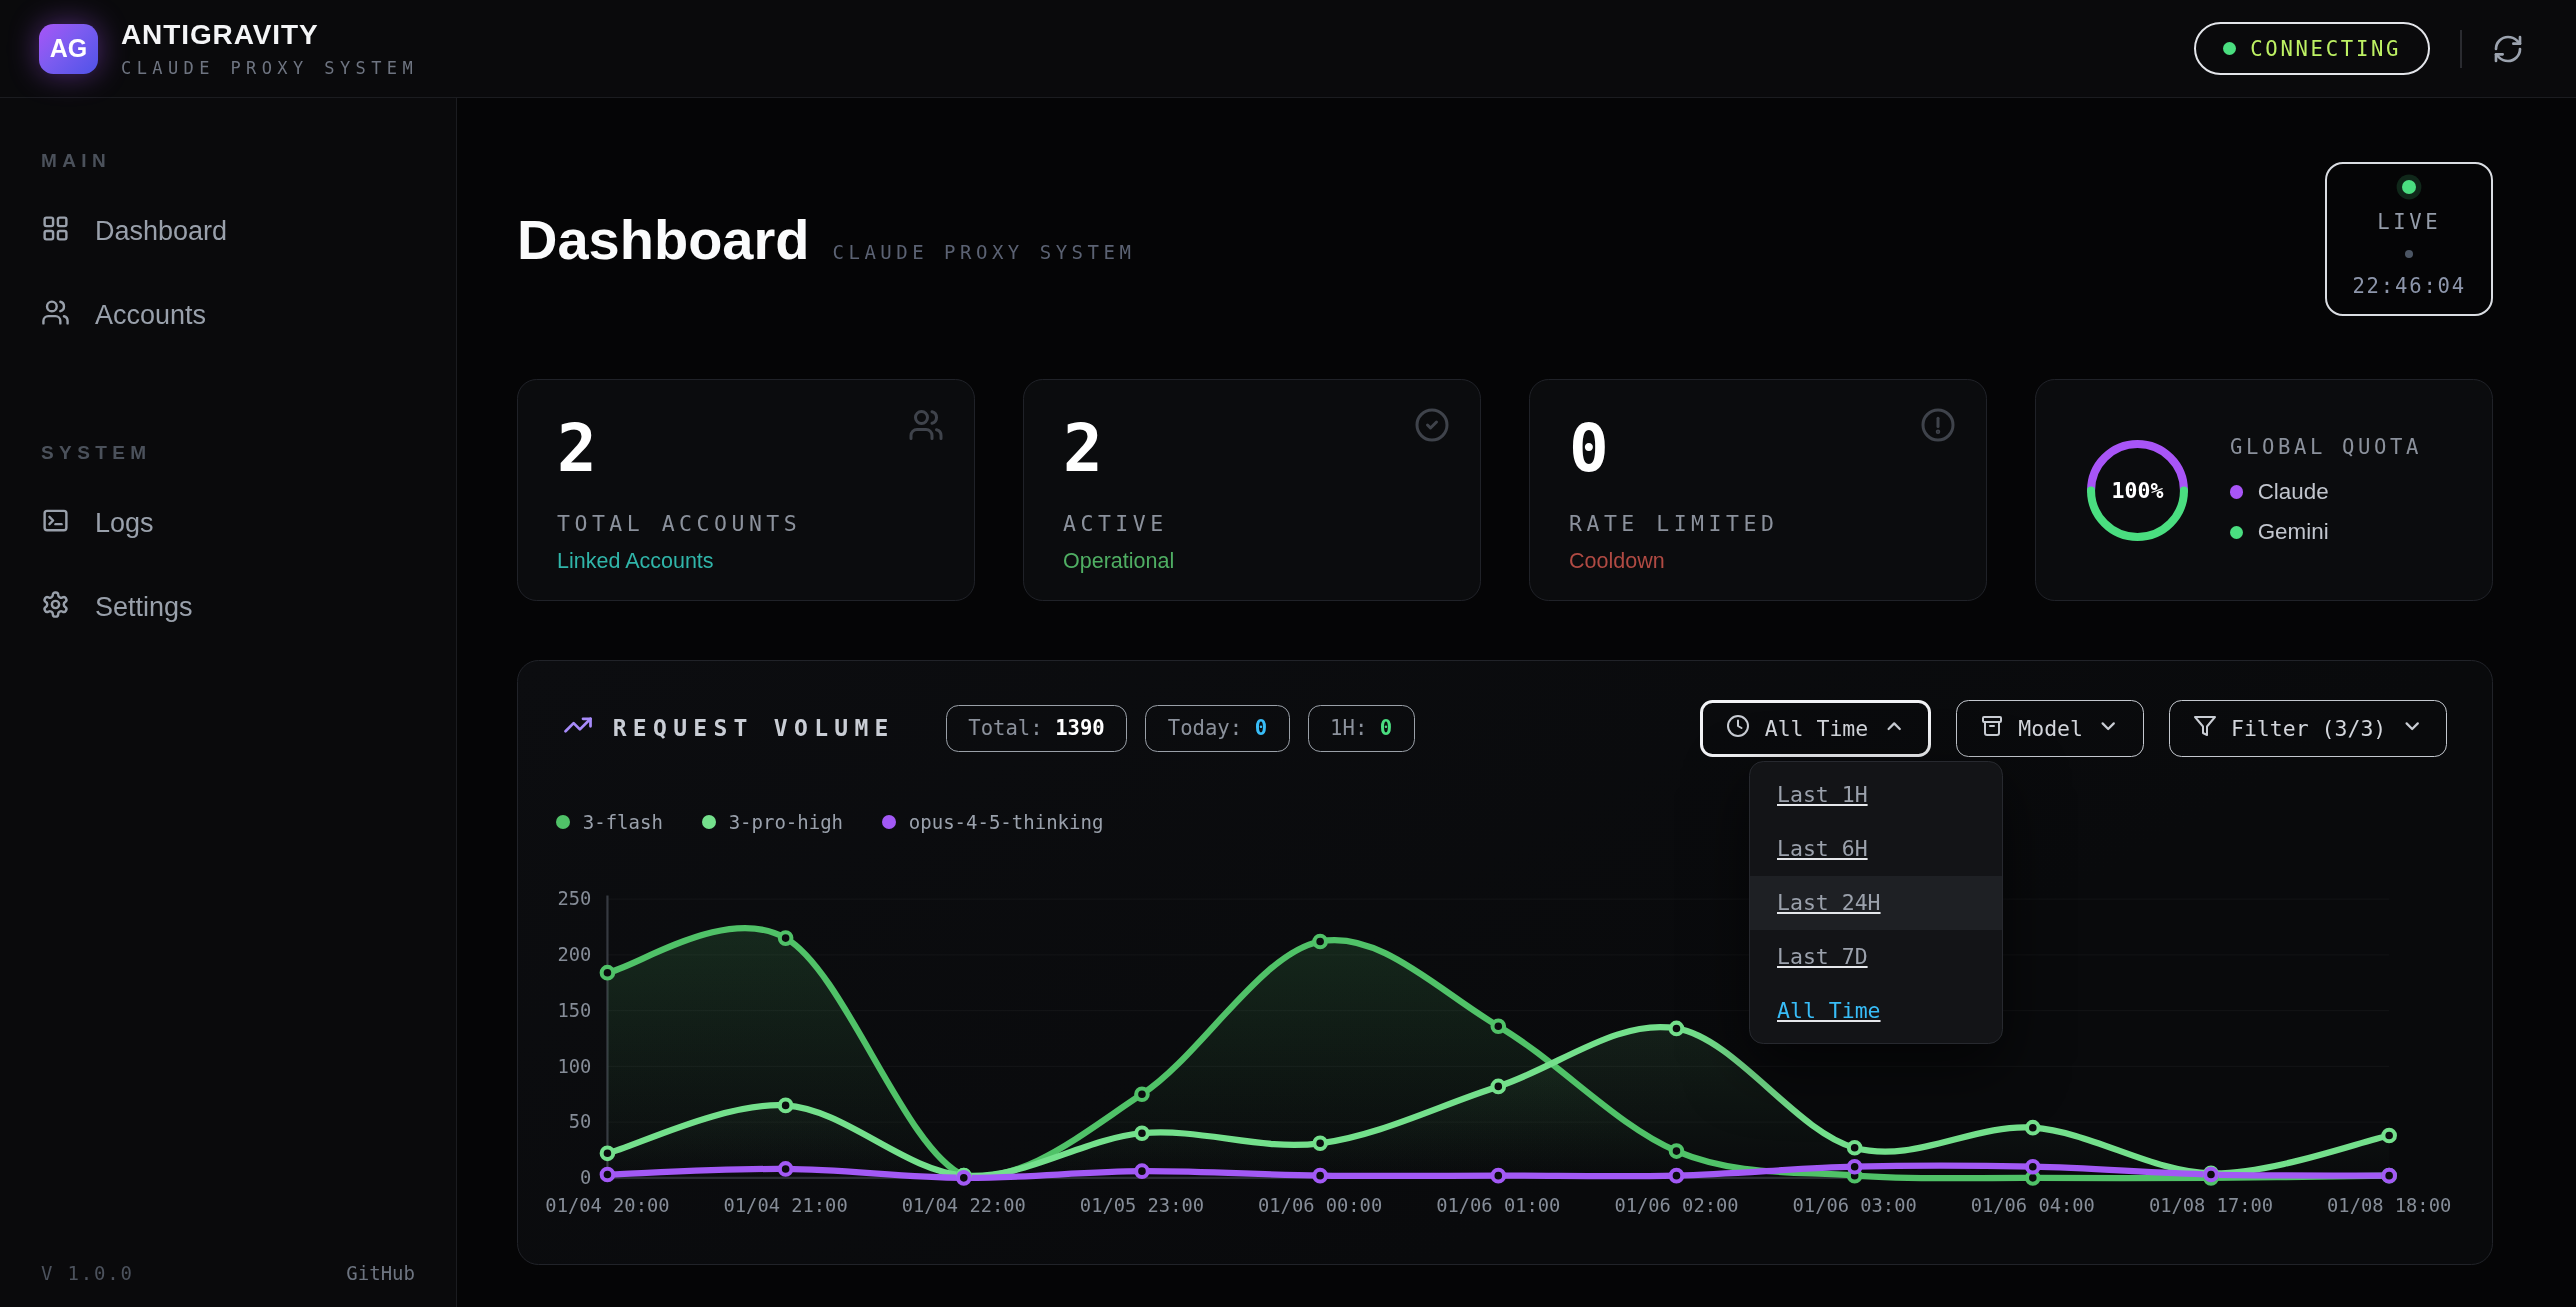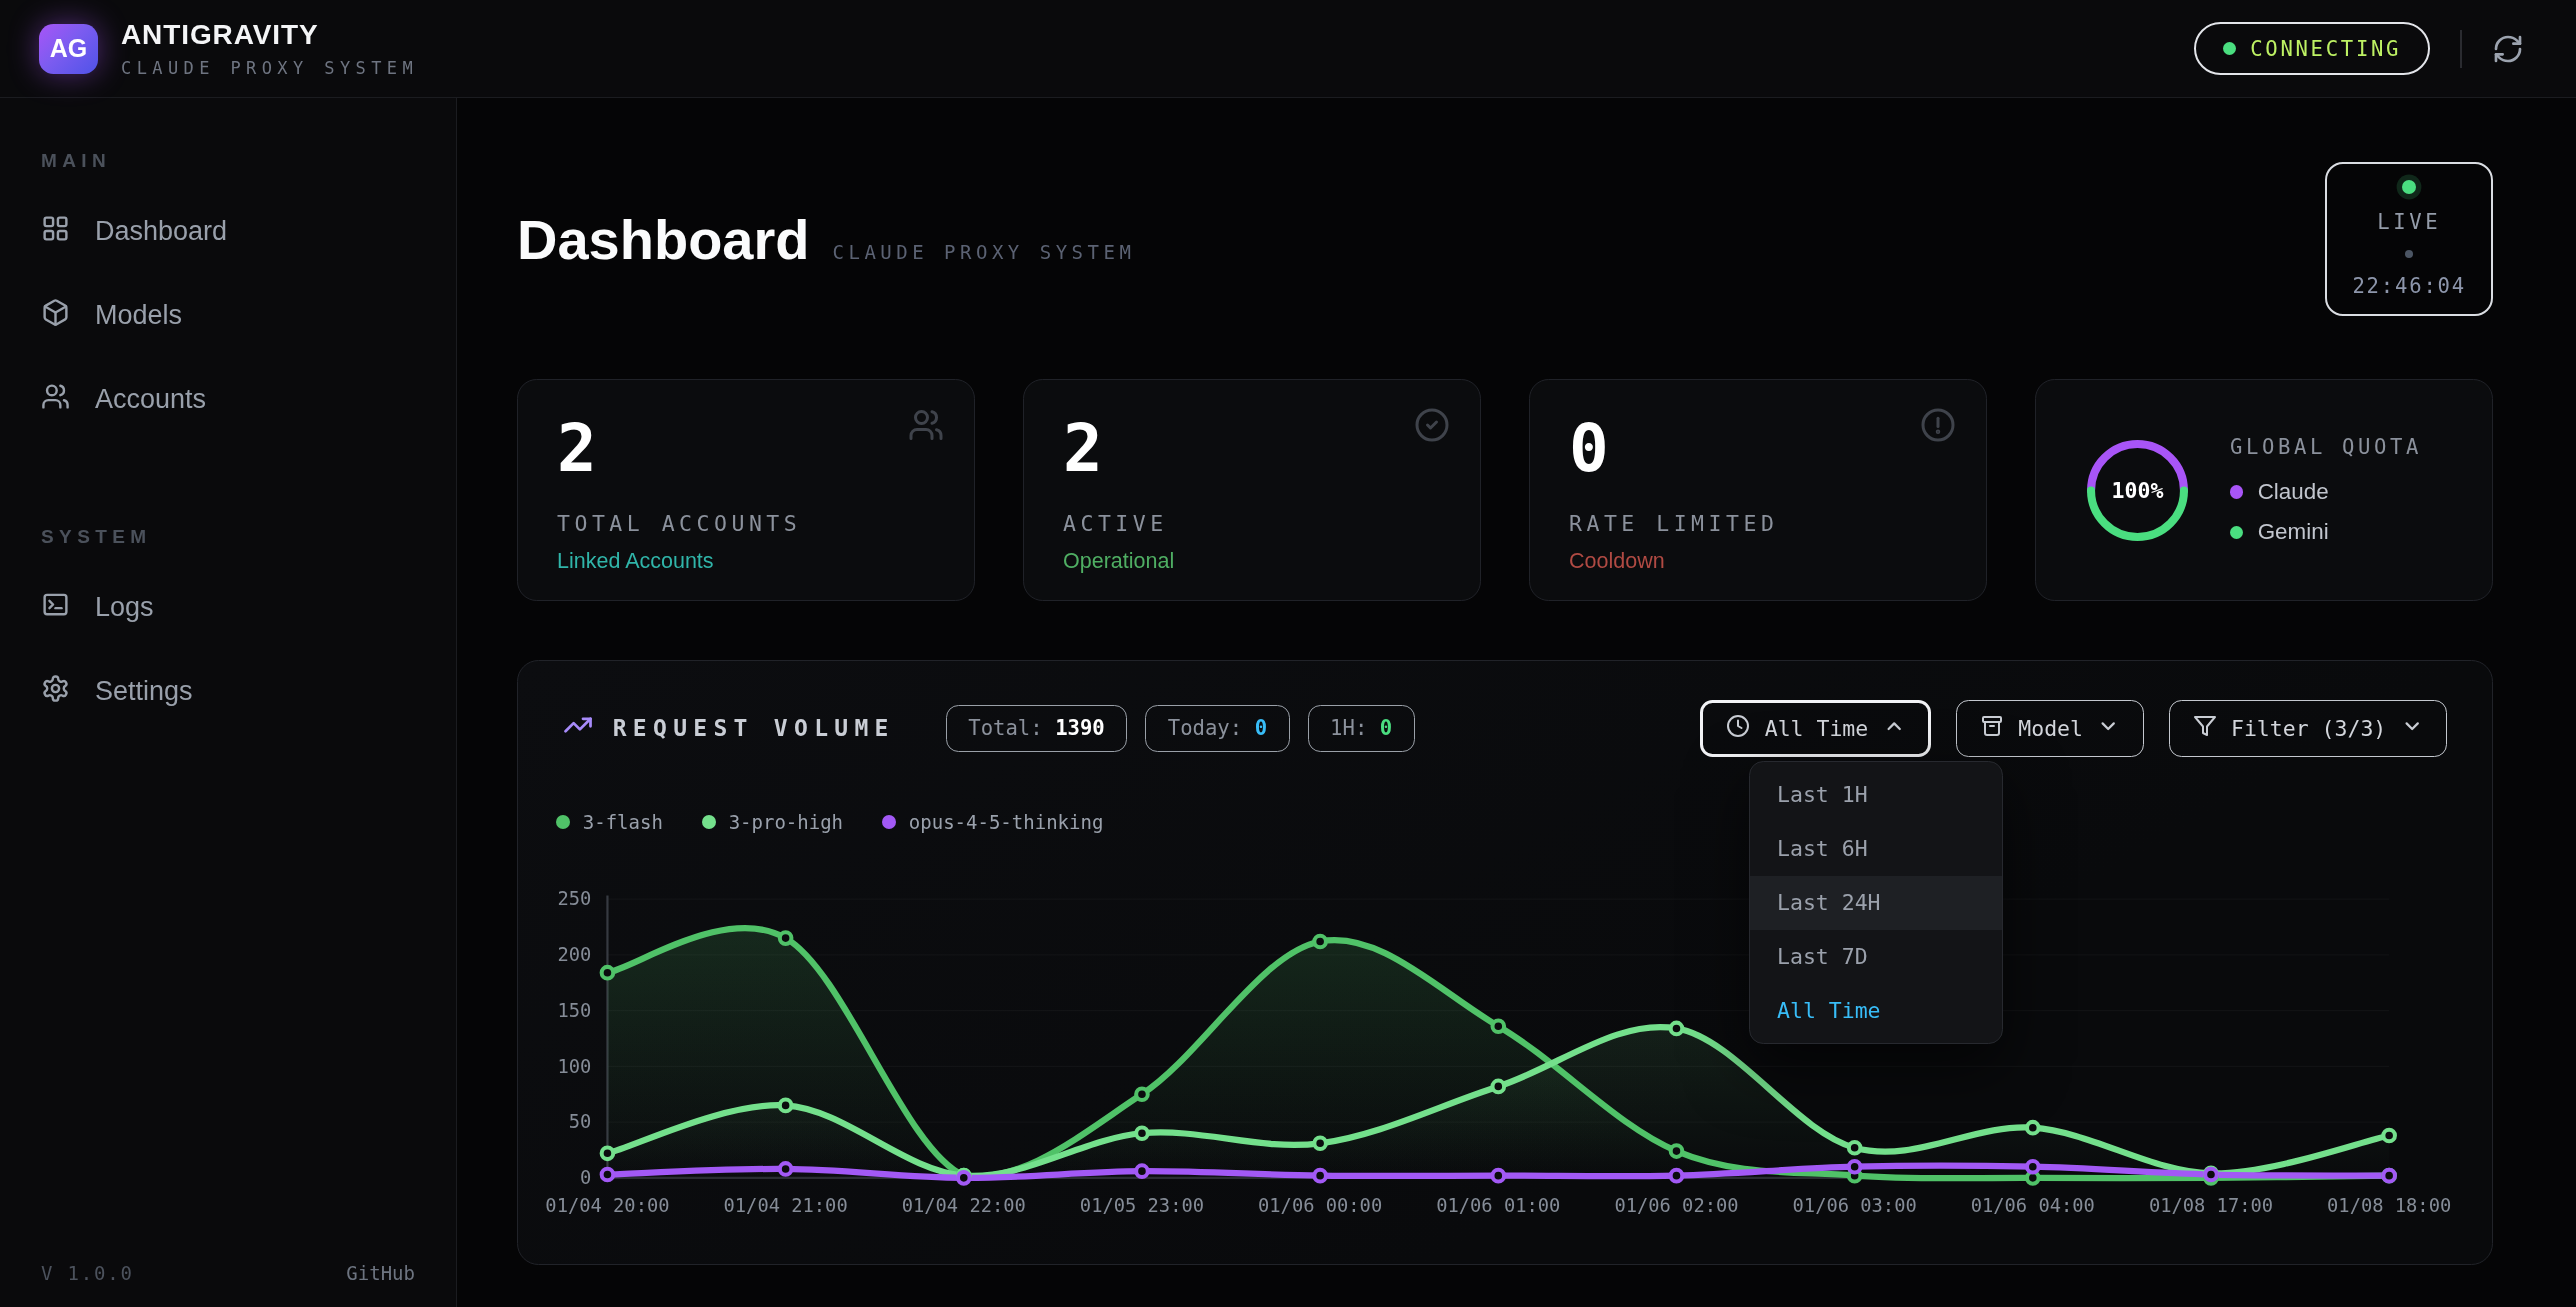--- a/index.html
+++ b/index.html
@@ -90,21 +90,21 @@
 
   .chart-legend { position:absolute; left:38px; top:150px; display:flex; gap:39px; align-items:flex-end; }
   .cl-item { display:flex; align-items:center; gap:12.5px; font-size:19px; color:#9aa1ac; cursor:pointer; }
   .cl-dot { width:14.3px; height:14.3px; border-radius:50%; }
 
   .plot { position:absolute; left:18px; right:18px; top:222px; height:344px; }
   .plot svg { width:100%; height:100%; overflow:visible; display:block; }
 
   
   .menu { position:absolute; left:1231px; top:100px; width:254px; background:#131417; border:0.9px solid #27292f;
-    border-radius:14.3px; padding:5.4px 0; z-index:20; box-shadow:0 23px 63px rgba(0,0,0,.6); }
+    border-radius:14.3px; padding:5.4px 0; z-index:20; box-shadow:0 23px 63px rgba(0,0,0,.6);text-decoration:underline; }
   .menu-item { height:54px; display:flex; align-items:center; padding:0 27px; font-size:21.5px; color:#9ba1ac; cursor:pointer; }
   .menu-item.hovered { background:#1e2024; }
   .menu-item.selected { color:#38bdf8; }
 </style>
 </head>
 <body>
 
 <header class="topbar">
   <div class="logo">
       <span>AG</span>
@@ -134,28 +134,20 @@
   <div class="side-label">MAIN</div>
 
   <div class="side-item">
     <span><svg width="29" height="29" viewBox="0 0 24 24" fill="none" stroke="currentColor" stroke-width="2" stroke-linecap="round" stroke-linejoin="round">
           <rect x="3" y="3" width="7" height="7" rx="1.5"></rect>
           <rect x="14" y="3" width="7" height="7" rx="1.5"></rect>
           <rect x="14" y="14" width="7" height="7" rx="1.5"></rect>
           <rect x="3" y="14" width="7" height="7" rx="1.5"></rect>
         </svg></span>
     <span>Dashboard</span>
-  </div>
-  <div class="side-item">
-    <span><svg width="29" height="29" viewBox="0 0 24 24" fill="none" stroke="currentColor" stroke-width="2" stroke-linecap="round" stroke-linejoin="round">
-          <path d="M21 16V8a2 2 0 0 0-1-1.73l-7-4a2 2 0 0 0-2 0l-7 4A2 2 0 0 0 3 8v8a2 2 0 0 0 1 1.73l7 4a2 2 0 0 0 2 0l7-4A2 2 0 0 0 21 16z"></path>
-          <path d="M3.3 7 12 12l8.7-5"></path>
-          <path d="M12 22V12"></path>
-        </svg></span>
-    <span>Models</span>
   </div>
   <div class="side-item">
     <span><svg width="29" height="29" viewBox="0 0 24 24" fill="none" stroke="currentColor" stroke-width="2" stroke-linecap="round" stroke-linejoin="round">
           <path d="M16 21v-2a4 4 0 0 0-4-4H6a4 4 0 0 0-4 4v2"></path>
           <circle cx="9" cy="7" r="4"></circle>
           <path d="M22 21v-2a4 4 0 0 0-3-3.87"></path>
           <path d="M16 3.13a4 4 0 0 1 0 7.75"></path>
         </svg></span>
     <span>Accounts</span>
   </div>

